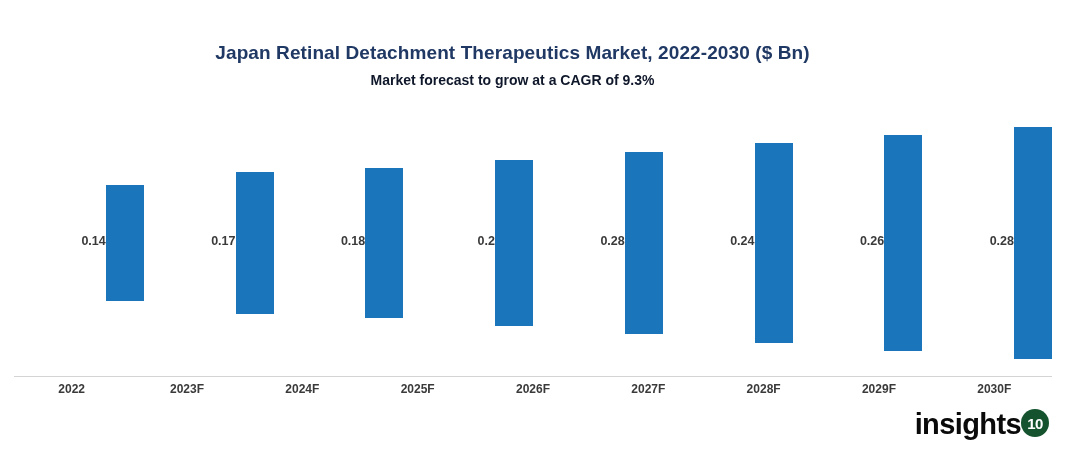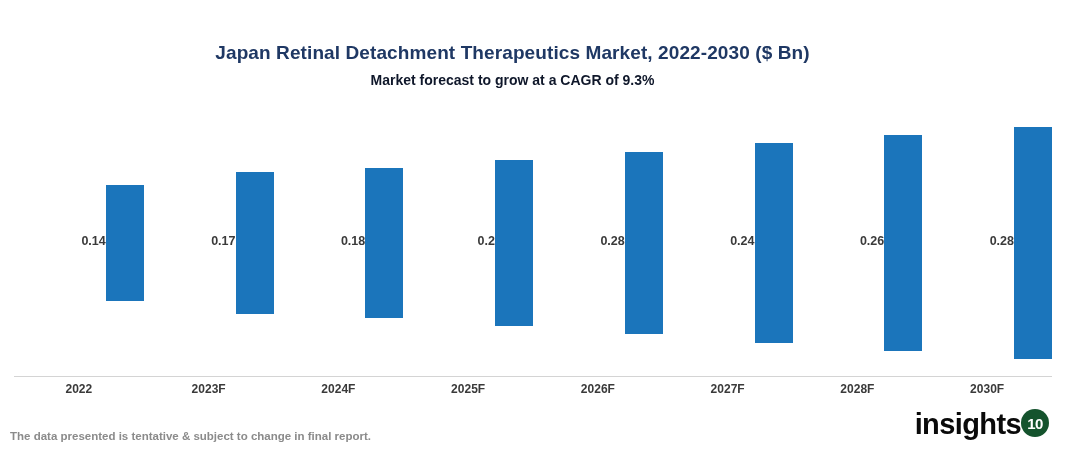--- a/index.html
+++ b/index.html
@@ -185,23 +185,23 @@
     </div>
 
   <div class="cats" id="cats">
       <div class="cat-slot"><span class="cat-label">2022</span></div>
       <div class="cat-slot"><span class="cat-label">2023F</span></div>
       <div class="cat-slot"><span class="cat-label">2024F</span></div>
       <div class="cat-slot"><span class="cat-label">2025F</span></div>
       <div class="cat-slot"><span class="cat-label">2026F</span></div>
       <div class="cat-slot"><span class="cat-label">2027F</span></div>
       <div class="cat-slot"><span class="cat-label">2028F</span></div>
+      <div class="cat-slot"><span class="cat-label">2029F</span></div>
       <div class="cat-slot"><span class="cat-label">2030F</span></div>
     </div>
 
-  <div class="disclaimer">The data presented is tentative &amp; subject to change in final report.</div>
 
   <div class="logo">
     <span class="logo-word">insights</span>
     <span class="logo-badge">10</span>
   </div>
 
 </div>
 
 </body></html>

